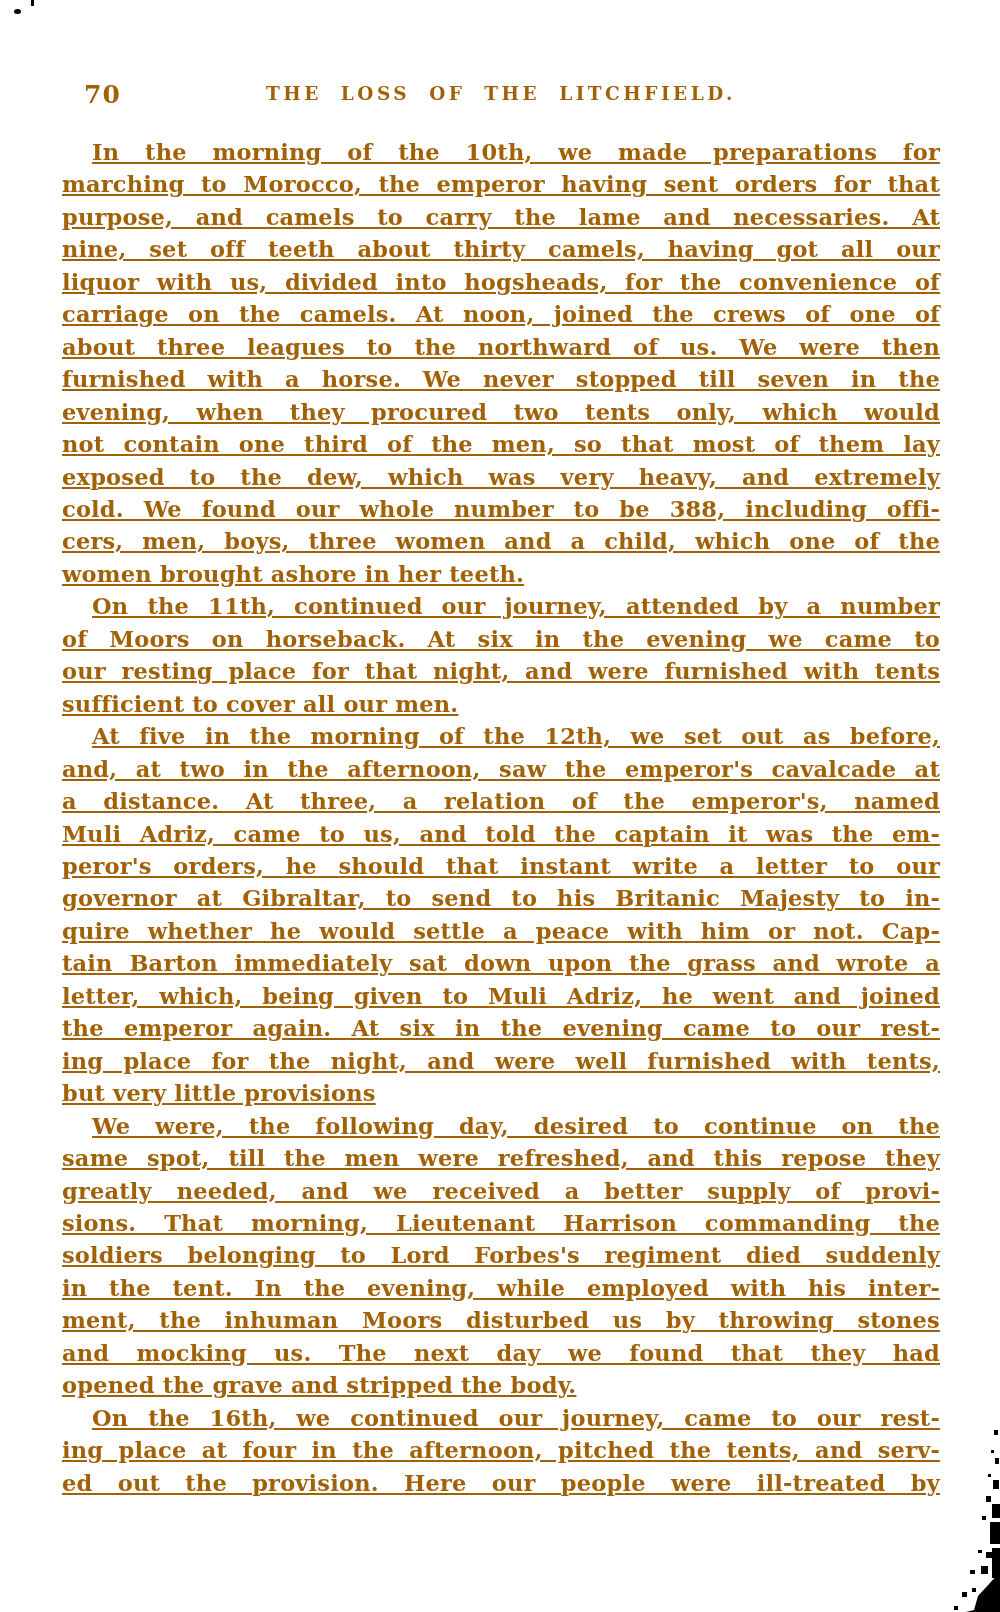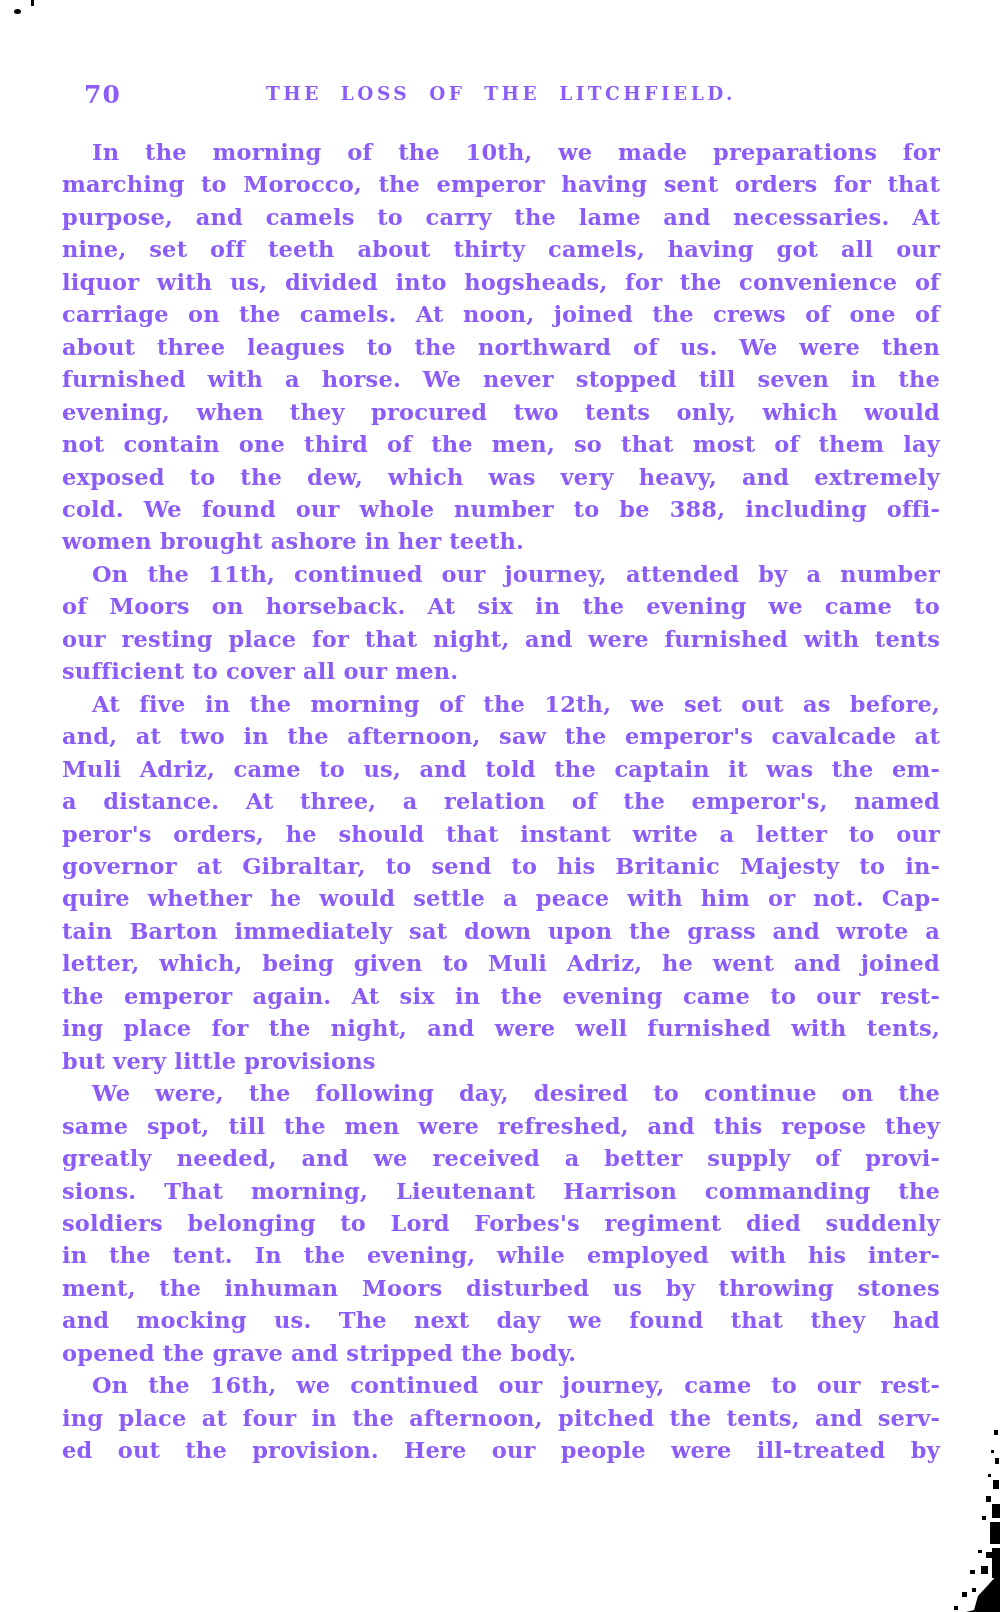--- a/index.html
+++ b/index.html
@@ -3,21 +3,21 @@
 <meta charset="utf-8">
 <style>
   html, body { margin: 0; padding: 0; background: #e8e8e8; }
   .page {
     position: relative;
     width: 1000px;
     height: 1612px;
     background: #ffffff;
     overflow: hidden;
     font-family: "DejaVu Serif", "Liberation Serif", serif;
-    color: #8b5cf6;
+    color: #a16207;
   }
   
   .header {
     position: absolute;
     top: 80px;
     left: 62px;
     right: 60px;
     height: 34px;
   }
   .page-number {
@@ -44,21 +44,21 @@
   .body-text {
     position: absolute;
     top: 136px;
     left: 62px;
     width: 878px;
     font-size: 22.5px;
     font-weight: bold;
     line-height: 32.45px;
     letter-spacing: 0.2px;
   }
-  .paragraph { margin: 0; padding: 0; }
+  .paragraph { margin: 0; padding: 0; text-decoration: underline; }
   .line {
     text-align: justify;
     text-align-last: justify;
     white-space: normal;
   }
   .line.indent { text-indent: 30px; }
   .line.last { text-align-last: left; }
   
   .speck {
     position: absolute;
@@ -96,35 +96,36 @@
       <div class="line">purpose, and camels to carry the lame and necessaries. At</div>
       <div class="line">nine, set off teeth about thirty camels, having got all our</div>
       <div class="line">liquor with us, divided into hogsheads, for the convenience of</div>
       <div class="line">carriage on the camels. At noon, joined the crews of one of</div>
       <div class="line">about three leagues to the northward of us. We were then</div>
       <div class="line">furnished with a horse. We never stopped till seven in the</div>
       <div class="line">evening, when they procured two tents only, which would</div>
       <div class="line">not contain one third of the men, so that most of them lay</div>
       <div class="line">exposed to the dew, which was very heavy, and extremely</div>
       <div class="line">cold. We found our whole number to be 388, including offi-</div>
+      <div class="line">cers, men, boys, three women and a child, which one of the</div>
       <div class="line last">women brought ashore in her teeth.</div>
     </div>
 
     <div class="paragraph">
       <div class="line indent">On the 11th, continued our journey, attended by a number</div>
       <div class="line">of Moors on horseback. At six in the evening we came to</div>
       <div class="line">our resting place for that night, and were furnished with tents</div>
       <div class="line last">sufficient to cover all our men.</div>
     </div>
 
     <div class="paragraph">
       <div class="line indent">At five in the morning of the 12th, we set out as before,</div>
       <div class="line">and, at two in the afternoon, saw the emperor's cavalcade at</div>
+      <div class="line">a distance. At three, a relation of the emperor's, named</div>
       <div class="line">Muli Adriz, came to us, and told the captain it was the em-</div>
-      <div class="line">a distance. At three, a relation of the emperor's, named</div>
       <div class="line">peror's orders, he should that instant write a letter to our</div>
       <div class="line">governor at Gibraltar, to send to his Britanic Majesty to in-</div>
       <div class="line">quire whether he would settle a peace with him or not. Cap-</div>
       <div class="line">tain Barton immediately sat down upon the grass and wrote a</div>
       <div class="line">letter, which, being given to Muli Adriz, he went and joined</div>
       <div class="line">the emperor again. At six in the evening came to our rest-</div>
       <div class="line">ing place for the night, and were well furnished with tents,</div>
       <div class="line last">but very little provisions</div>
     </div>
 

